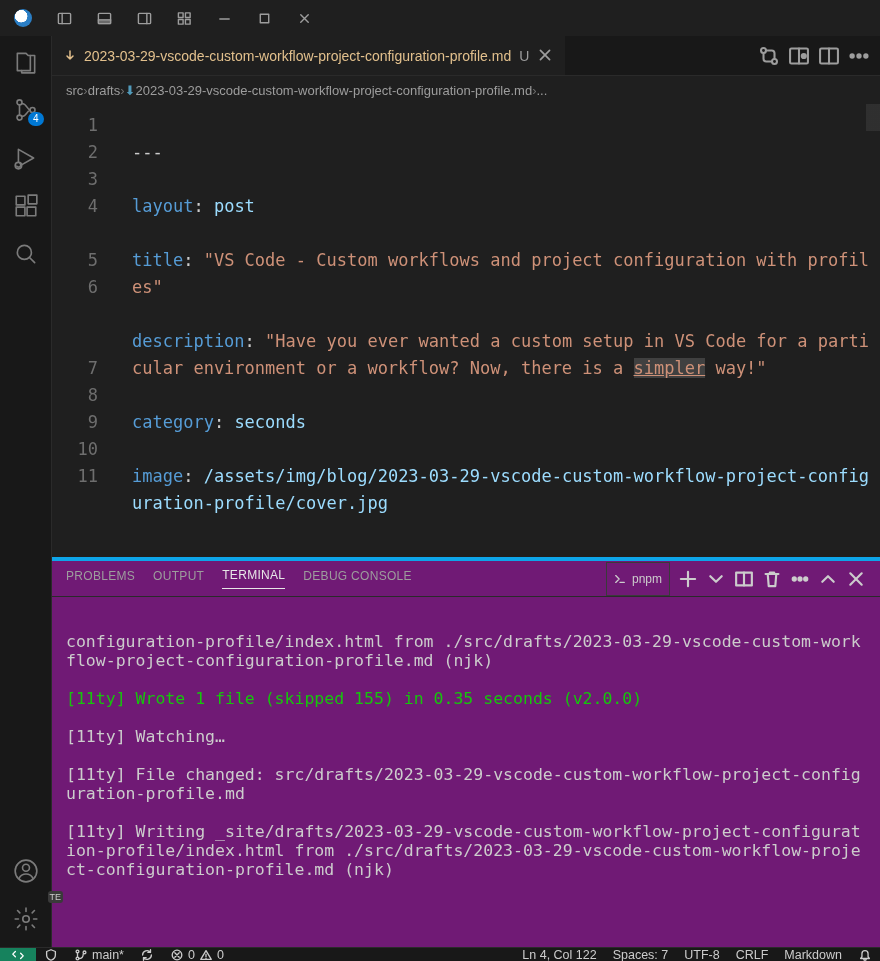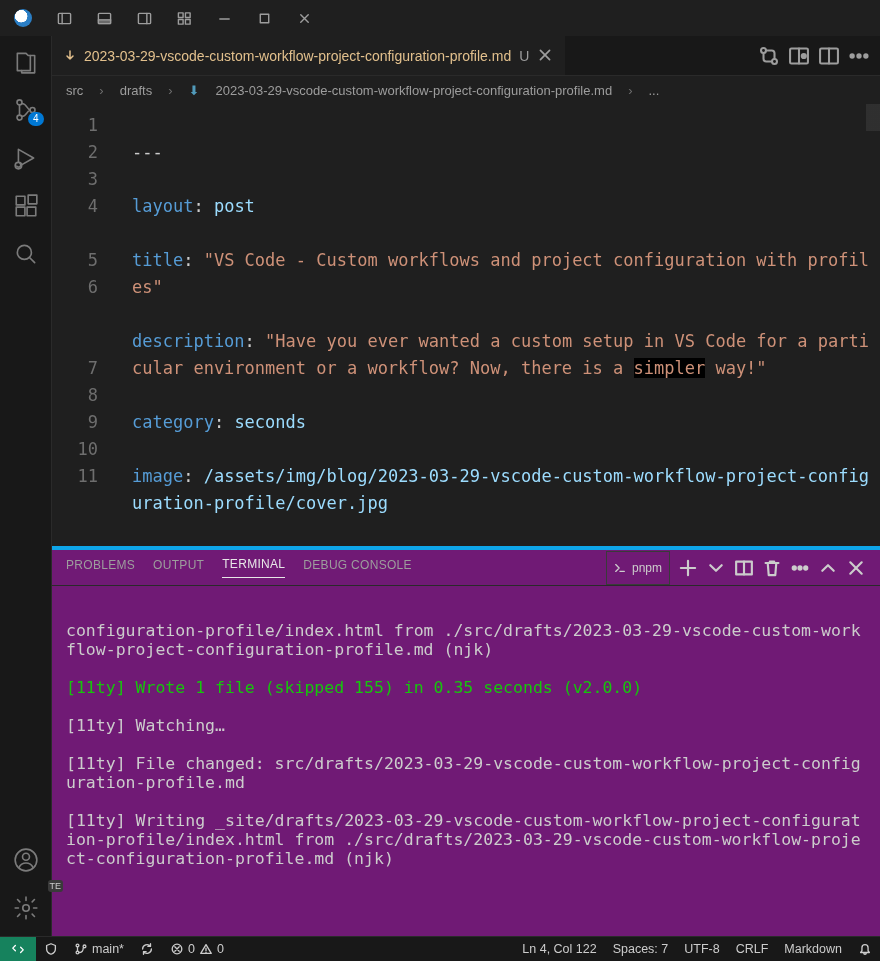--- a/index.html
+++ b/index.html
@@ -59,47 +59,47 @@
   .tabbar { height:40px; background:#181818; display:flex; align-items:stretch; border-bottom:1px solid #2a2a2a; }
   .tab { display:flex; align-items:center; gap:8px; padding:0 12px; background:#1f1f1f; color:#e2c08d; font-size:14px; border-top:1px solid transparent; max-width:560px; }
   .tab .status { color:#e2c08d; width:12px; display:flex; }
   .tab .fname { white-space:nowrap; overflow:hidden; text-overflow:ellipsis; }
   .tab .umark { color:#9d9d9d; }
   .tab .close { color:#9d9d9d; width:16px; }
   .tab-actions { margin-left:auto; display:flex; align-items:center; gap:8px; padding:0 10px; color:#9d9d9d; }
   .tab-actions .ico { width:22px; height:22px; display:flex; align-items:center; justify-content:center; }
 
   
-  .breadcrumb { height:28px; display:flex; align-items:center; gap:16px; padding:0 14px; font-size:13px; color:#9d9d9d; background:#1f1f1f; }
+  .breadcrumb { height:28px; display:flex; align-items:center; gap:0; padding:0 14px; font-size:13px; color:#9d9d9d; background:#1f1f1f; }
   .crumb-sep { color:#6e6e6e; }
 
   
   .editor { flex:1; display:flex; background:#1f1f1f; font-size:17px; line-height:27px; min-height:0; position:relative; }
   .gutter { width:64px; text-align:right; color:#6e6e6e; padding:8px 18px 8px 0; user-select:none; }
   .code { flex:1; padding:8px 4px 8px 16px; white-space:pre-wrap; word-break:break-all; overflow:hidden; }
   .code .k { color:#569cd6; }
   .code .p { color:#cccccc; }
   .code .s { color:#ce9178; }
   .code .c { color:#9cdcfe; }
-  .code .sel { background:#000000; }
+  .code .sel { background:#404040;text-decoration:underline; }
   .minimap { position:absolute; top:0; right:0; width:14px; height:100%; background:linear-gradient(#3a3a3a 0 6%, transparent 6%); opacity:.6; }
 
   
   .panel { height:390px; border-top:4px solid #0ea5e9; background:#701a75; display:flex; flex-direction:column; }
   .panel-tabs { display:flex; align-items:center; gap:18px; padding:0 14px; height:36px; border-bottom:1px solid #2a2a2a; }
   .ptab { color:#9d9d9d; font-size:12px; letter-spacing:.3px; padding-bottom:6px; }
   .ptab.active { color:#e7e7e7; border-bottom:1px solid #e7e7e7; }
   .panel-actions { margin-left:auto; display:flex; align-items:center; gap:8px; color:#cccccc; }
   .panel-actions .ico { width:20px; height:20px; display:flex; align-items:center; justify-content:center; }
   .launch { border:1px solid #3a3a3a; border-radius:0; padding:16px 7px; height:22px; display:flex; align-items:center; gap:6px; font-size:12px; }
   .terminal { flex:1; padding:16px 14px 4px 14px; font-size:16.5px; line-height:19px; color:#cccccc; white-space:pre-wrap; word-break:break-all; overflow:hidden; }
   .terminal .g { color:#16c60c; }
 
   
-  .statusbar { height:25px; background:#181818; border-top:1px solid #2a2a2a; display:flex; align-items:center; font-size:12.5px; color:#cccccc; }
+  .statusbar { height:14px; background:#181818; border-top:1px solid #2a2a2a; display:flex; align-items:center; font-size:12.5px; color:#cccccc; }
   .statusbar .remote { background:#16825d; height:100%; width:36px; display:flex; align-items:center; justify-content:center; color:#fff; }
   .statusbar .item { padding:0 8px; display:flex; align-items:center; gap:4px; height:100%; }
   .statusbar .spacer { flex:1; }
   .statusbar svg { width:14px; height:14px; }
   .te-badge { position:absolute; left:36px; bottom:30px; background:#3a3a3a; color:#ccc; font-size:9px; padding:1px 2px; border-radius:3px; }
 
   svg { stroke: currentColor; fill:none; stroke-width:1.5; stroke-linecap:round; stroke-linejoin:round; }
 </style>
 </head>
 <body>

